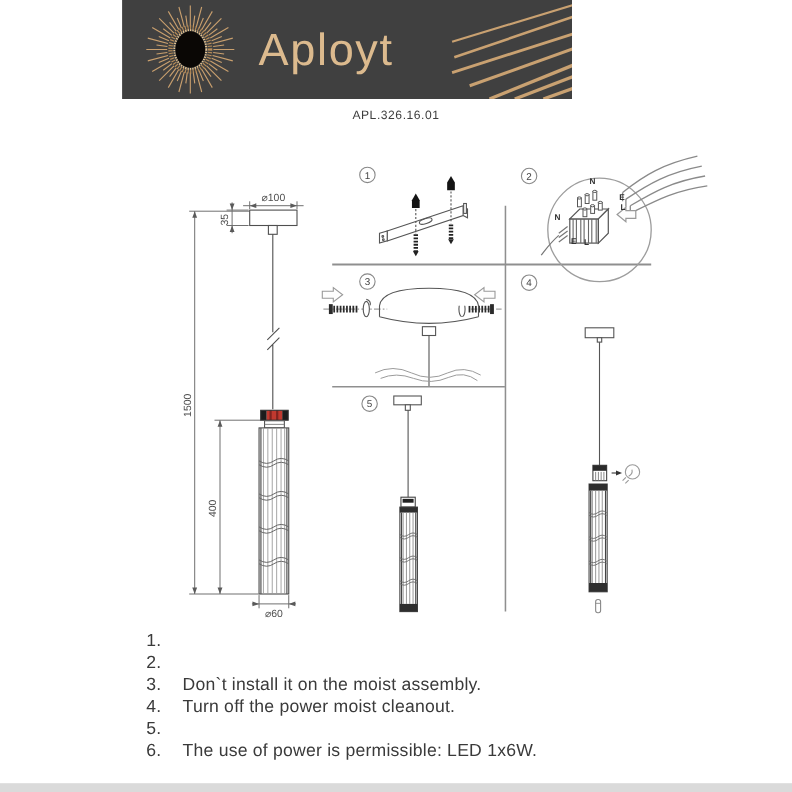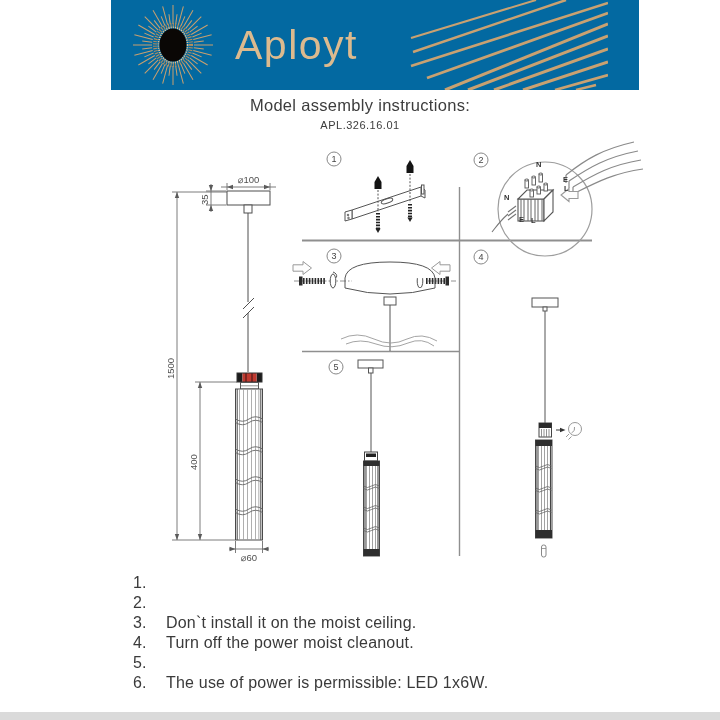--- a/index.html
+++ b/index.html
@@ -1,19 +1,19 @@
 <!DOCTYPE html>
 <html><head>
 <meta charset="utf-8">
 <style>
   html,body{margin:0;padding:0;background:#ffffff;}
   .page{position:relative;width:720px;height:720px;background:#ffffff;overflow:hidden;
         font-family:"Liberation Sans", sans-serif;}
   
-  .banner{position:absolute;left:111px;top:0;width:528px;height:90px;background:#0369a1;overflow:hidden;}
+  .banner{position:absolute;left:111px;top:0;width:409px;height:90px;background:#404040;overflow:hidden;}
   .banner svg{position:absolute;left:0;top:0;}
   .brand{position:absolute;left:124px;top:22px;font-size:41px;line-height:46px;
          color:#dcba8e;letter-spacing:1.5px;font-weight:400;}
   
   .title{position:absolute;left:0;top:95px;width:720px;text-align:center;color:#3d3d3d;}
   .title .t1{font-size:16.5px;line-height:20px;letter-spacing:.3px;}
   .title .t2{font-size:11px;line-height:20px;letter-spacing:.5px;}
   
   .diagram{position:absolute;left:0;top:0;width:720px;height:720px;}
   
@@ -100,21 +100,20 @@
         <line x1="497" y1="75" x2="444" y2="90" stroke-width="2.8"></line>
         <line x1="485" y1="85" x2="465" y2="90" stroke-width="2.4"></line>
         <line x1="455" y1="0" x2="302" y2="52" stroke-width="2.4"></line>
         <line x1="425" y1="0" x2="300" y2="38" stroke-width="2"></line>
       </g>
     </svg>
     <span class="brand">Aployt</span>
   </div>
 
   <div class="title">
-    <div class="t1">Model assembly instructions:</div>
     <div class="t2">APL.326.16.01</div>
   </div>
 
   <svg class="diagram" viewBox="0 0 720 720">
 
     <g stroke="#8f8f8f">
       <line x1="302" y1="240.5" x2="592" y2="240.5" stroke-width="1.8"></line>
       <line x1="302" y1="351.5" x2="459" y2="351.5" stroke-width="1.4"></line>
       <line x1="459.5" y1="187" x2="459.5" y2="556" stroke-width="1.4"></line>
     </g>
@@ -362,21 +361,21 @@
 
   <div class="list">
     <div class="li">
         <span class="num">1.</span>
       </div>
     <div class="li">
         <span class="num">2.</span>
       </div>
     <div class="li">
         <span class="num">3.</span>
-        <span class="txt">Don`t install it on the moist ceiling.</span>
+        <span class="txt">Don`t install it on the moist assembly.</span>
       </div>
     <div class="li">
         <span class="num">4.</span>
         <span class="txt">Turn off the power moist cleanout.</span>
       </div>
     <div class="li">
         <span class="num">5.</span>
       </div>
     <div class="li">
         <span class="num">6.</span>

